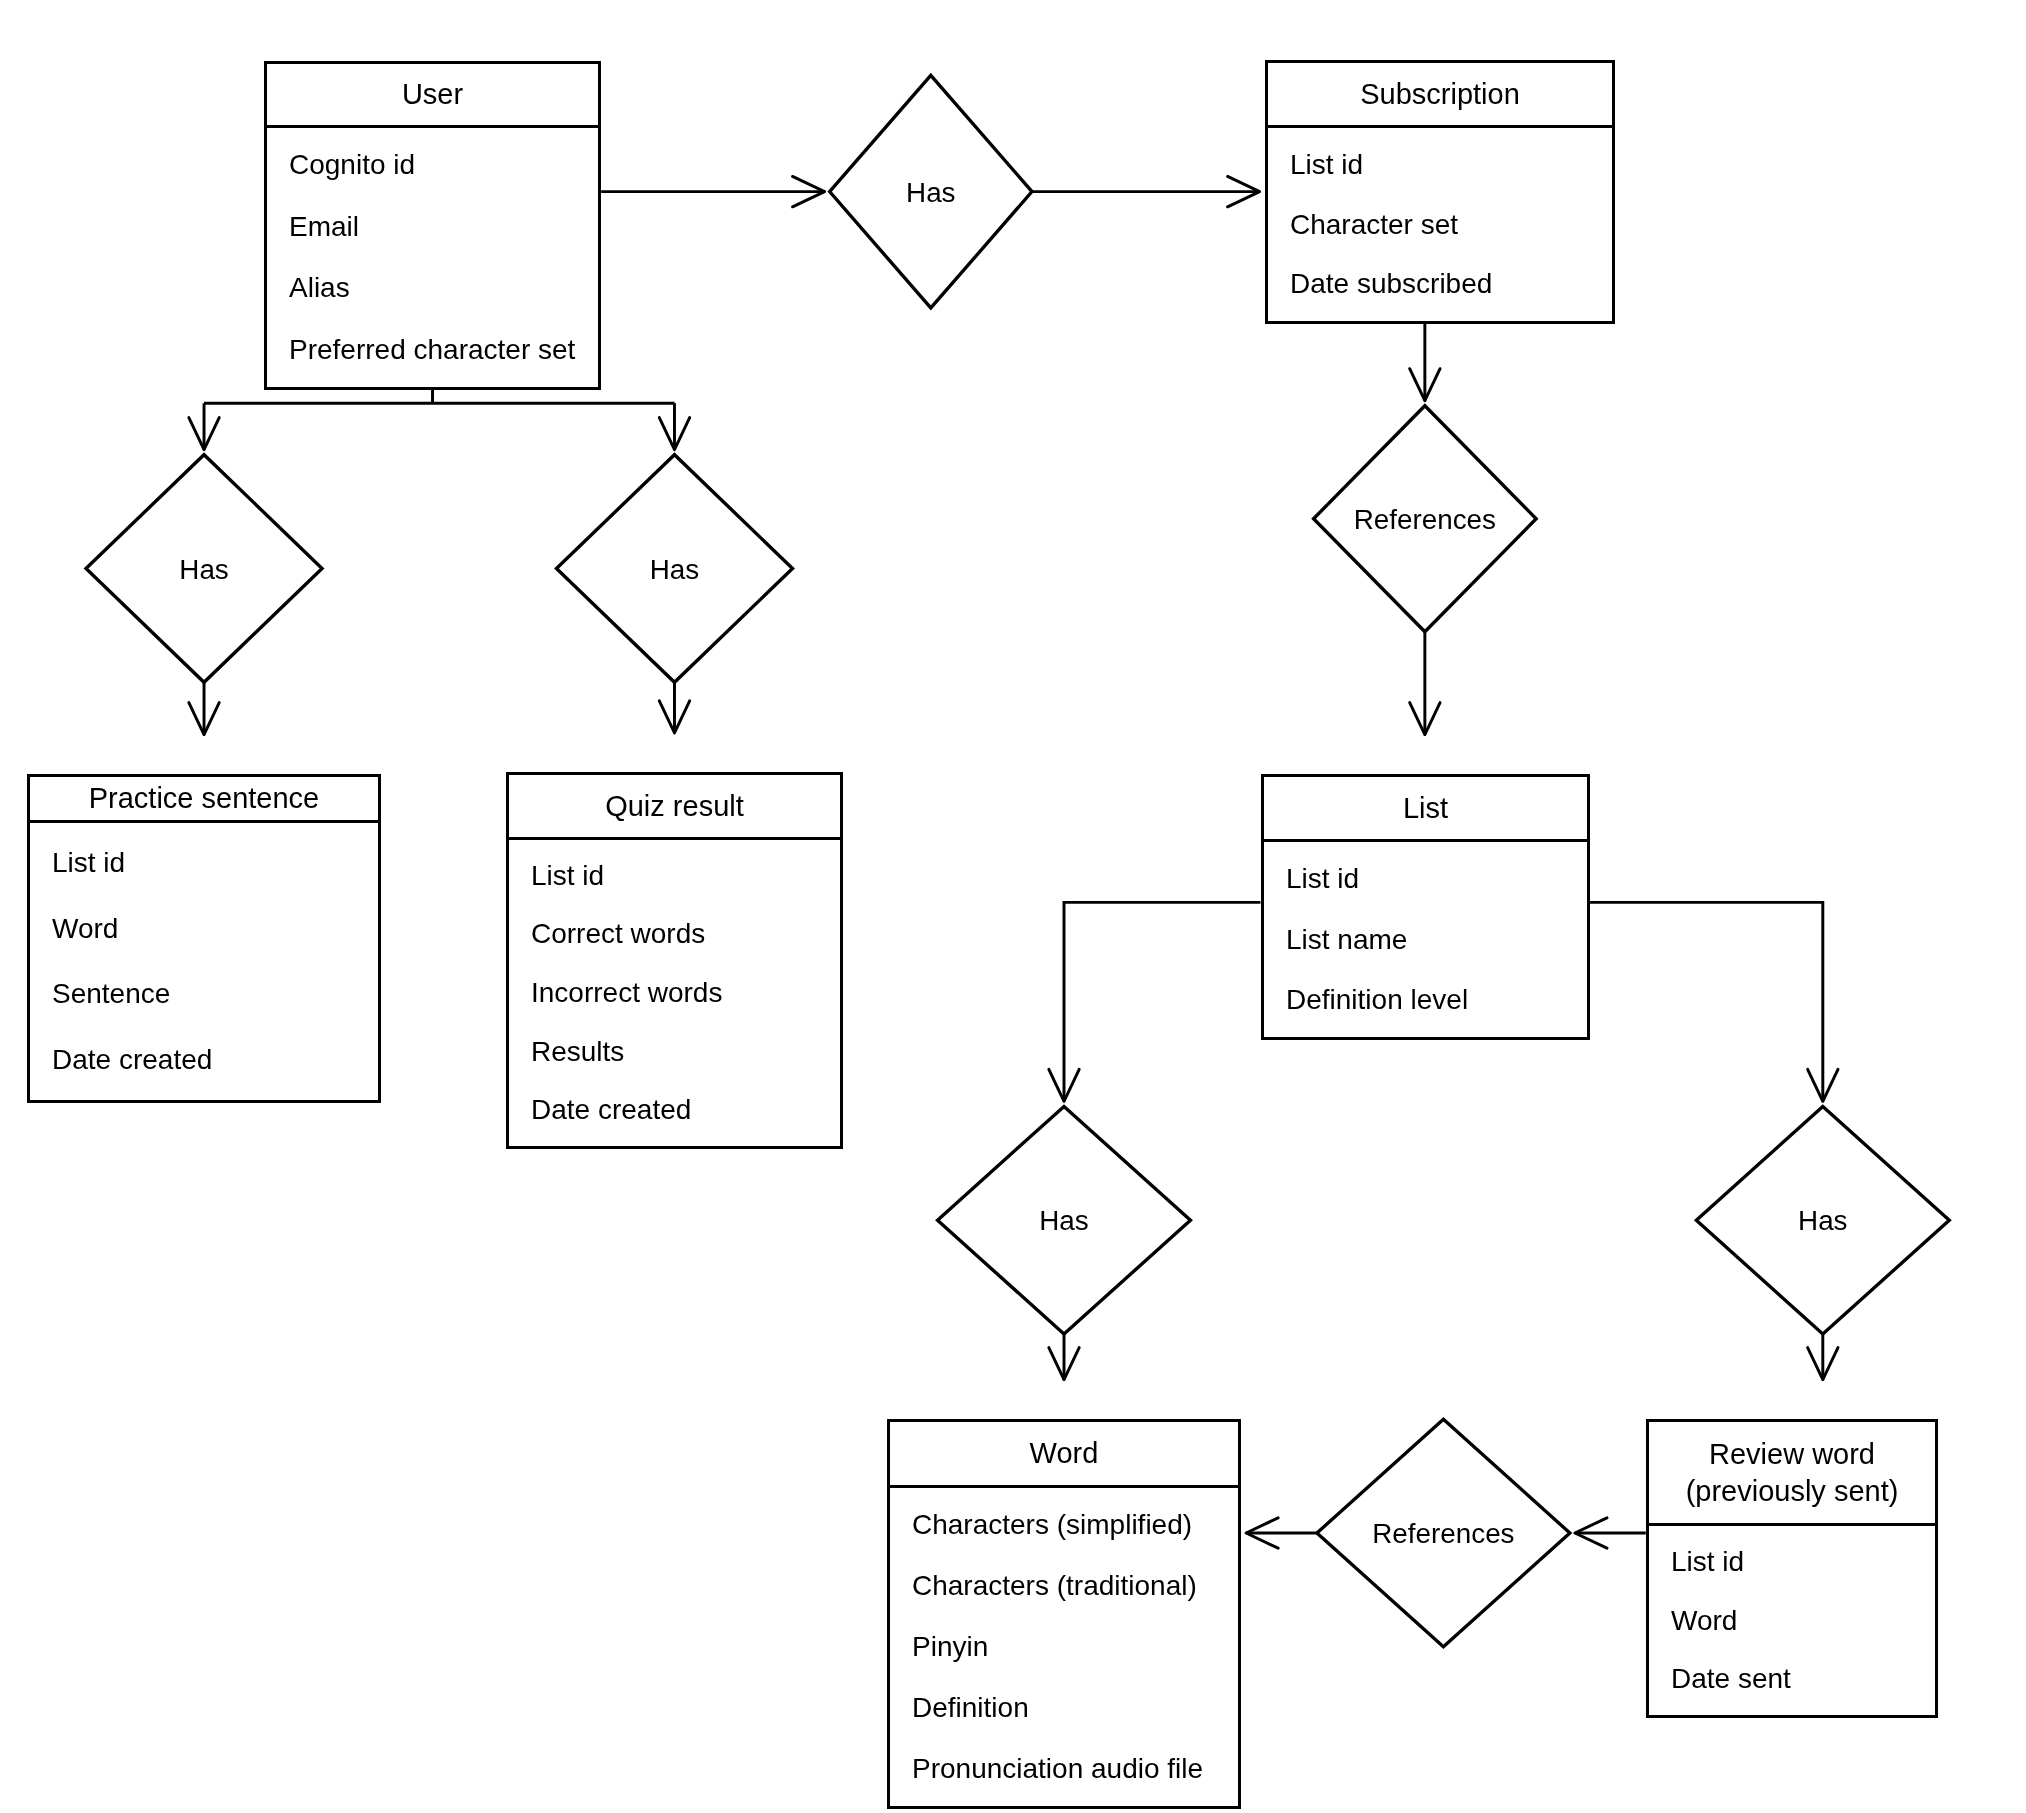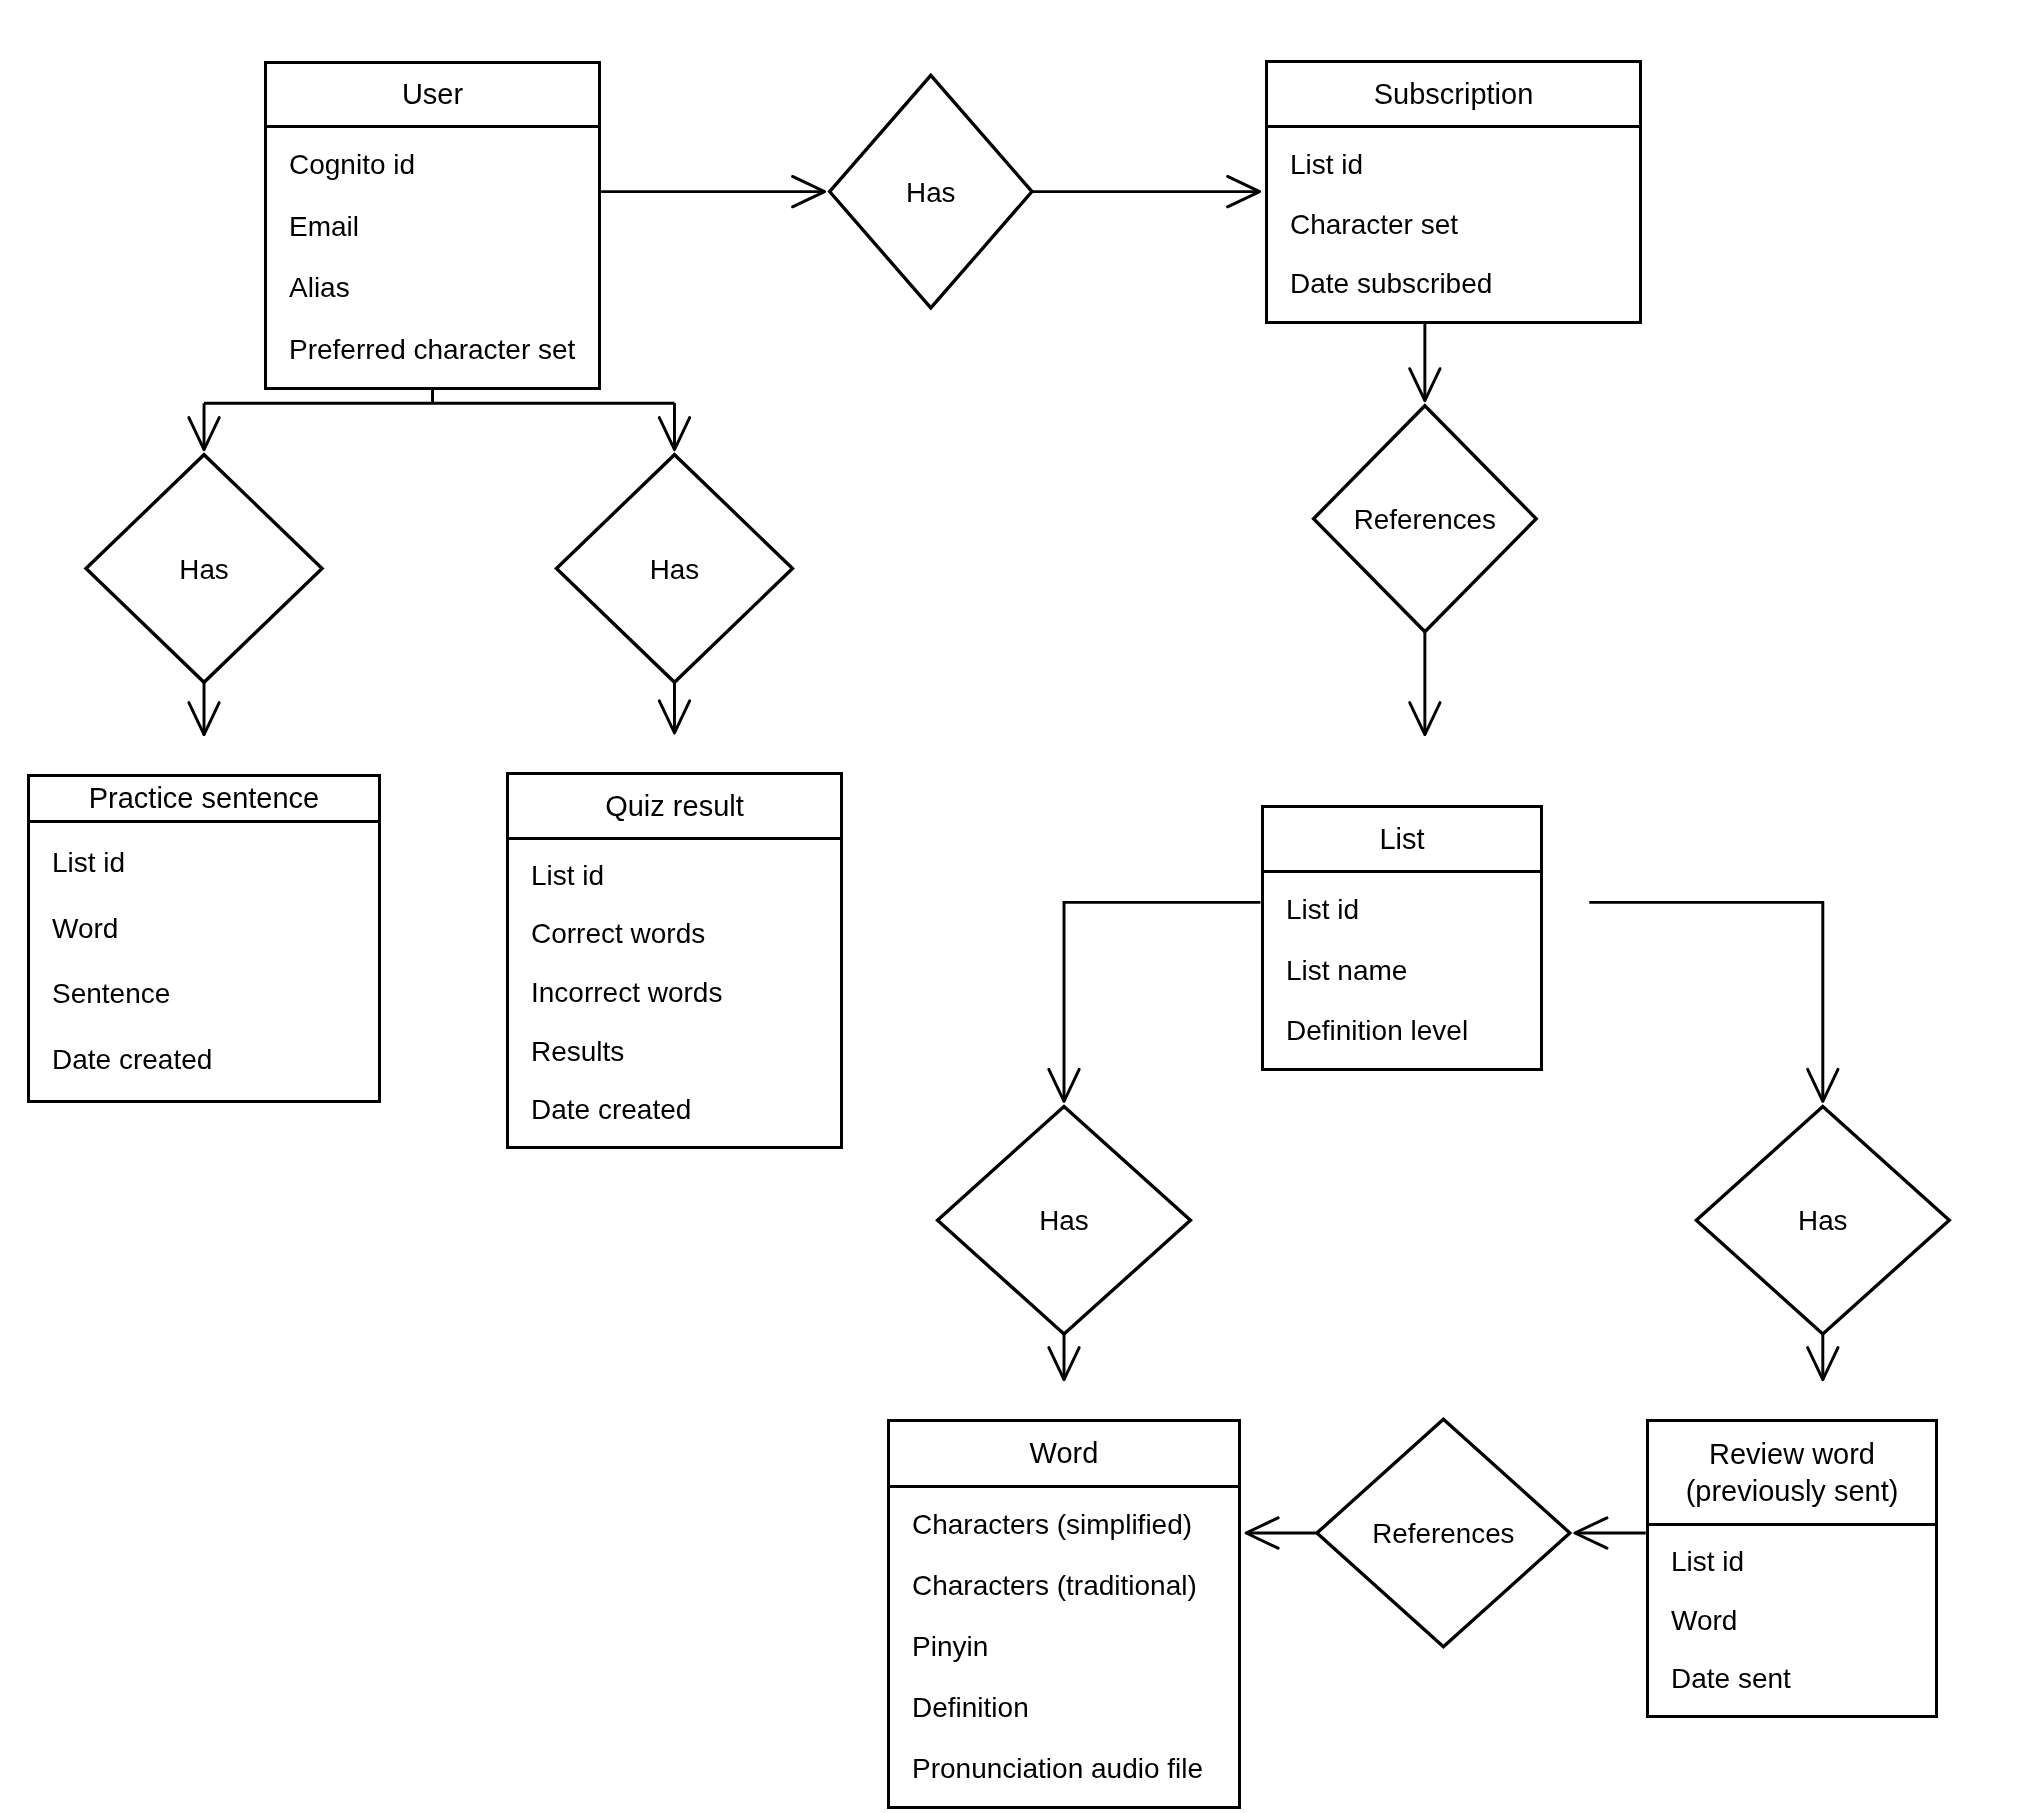--- a/index.html
+++ b/index.html
@@ -132,21 +132,21 @@
       <span>User</span>
     </div>
     <div class="entity-body">
       <div class="attr">Cognito id</div>
       <div class="attr">Email</div>
       <div class="attr">Alias</div>
       <div class="attr">Preferred character set</div>
     </div>
   </div>
 
-  <div class="entity" style="left:1265px; top:26px; width:377px; height:264px;">
+  <div class="entity" style="left:1265px; top:26px; width:350px; height:264px;">
     <div class="entity-title" style="height:65px;">
       <span>Subscription</span>
     </div>
     <div class="entity-body">
       <div class="attr">List id</div>
       <div class="attr">Character set</div>
       <div class="attr">Date subscribed</div>
     </div>
   </div>
 
@@ -168,21 +168,21 @@
     </div>
     <div class="entity-body">
       <div class="attr">List id</div>
       <div class="attr">Correct words</div>
       <div class="attr">Incorrect words</div>
       <div class="attr">Results</div>
       <div class="attr">Date created</div>
     </div>
   </div>
 
-  <div class="entity" style="left:1261px; top:771px; width:282px; height:266px;">
+  <div class="entity" style="left:1261px; top:740px; width:329px; height:266px;">
     <div class="entity-title" style="height:65px;">
       <span>List</span>
     </div>
     <div class="entity-body">
       <div class="attr">List id</div>
       <div class="attr">List name</div>
       <div class="attr">Definition level</div>
     </div>
   </div>
 

